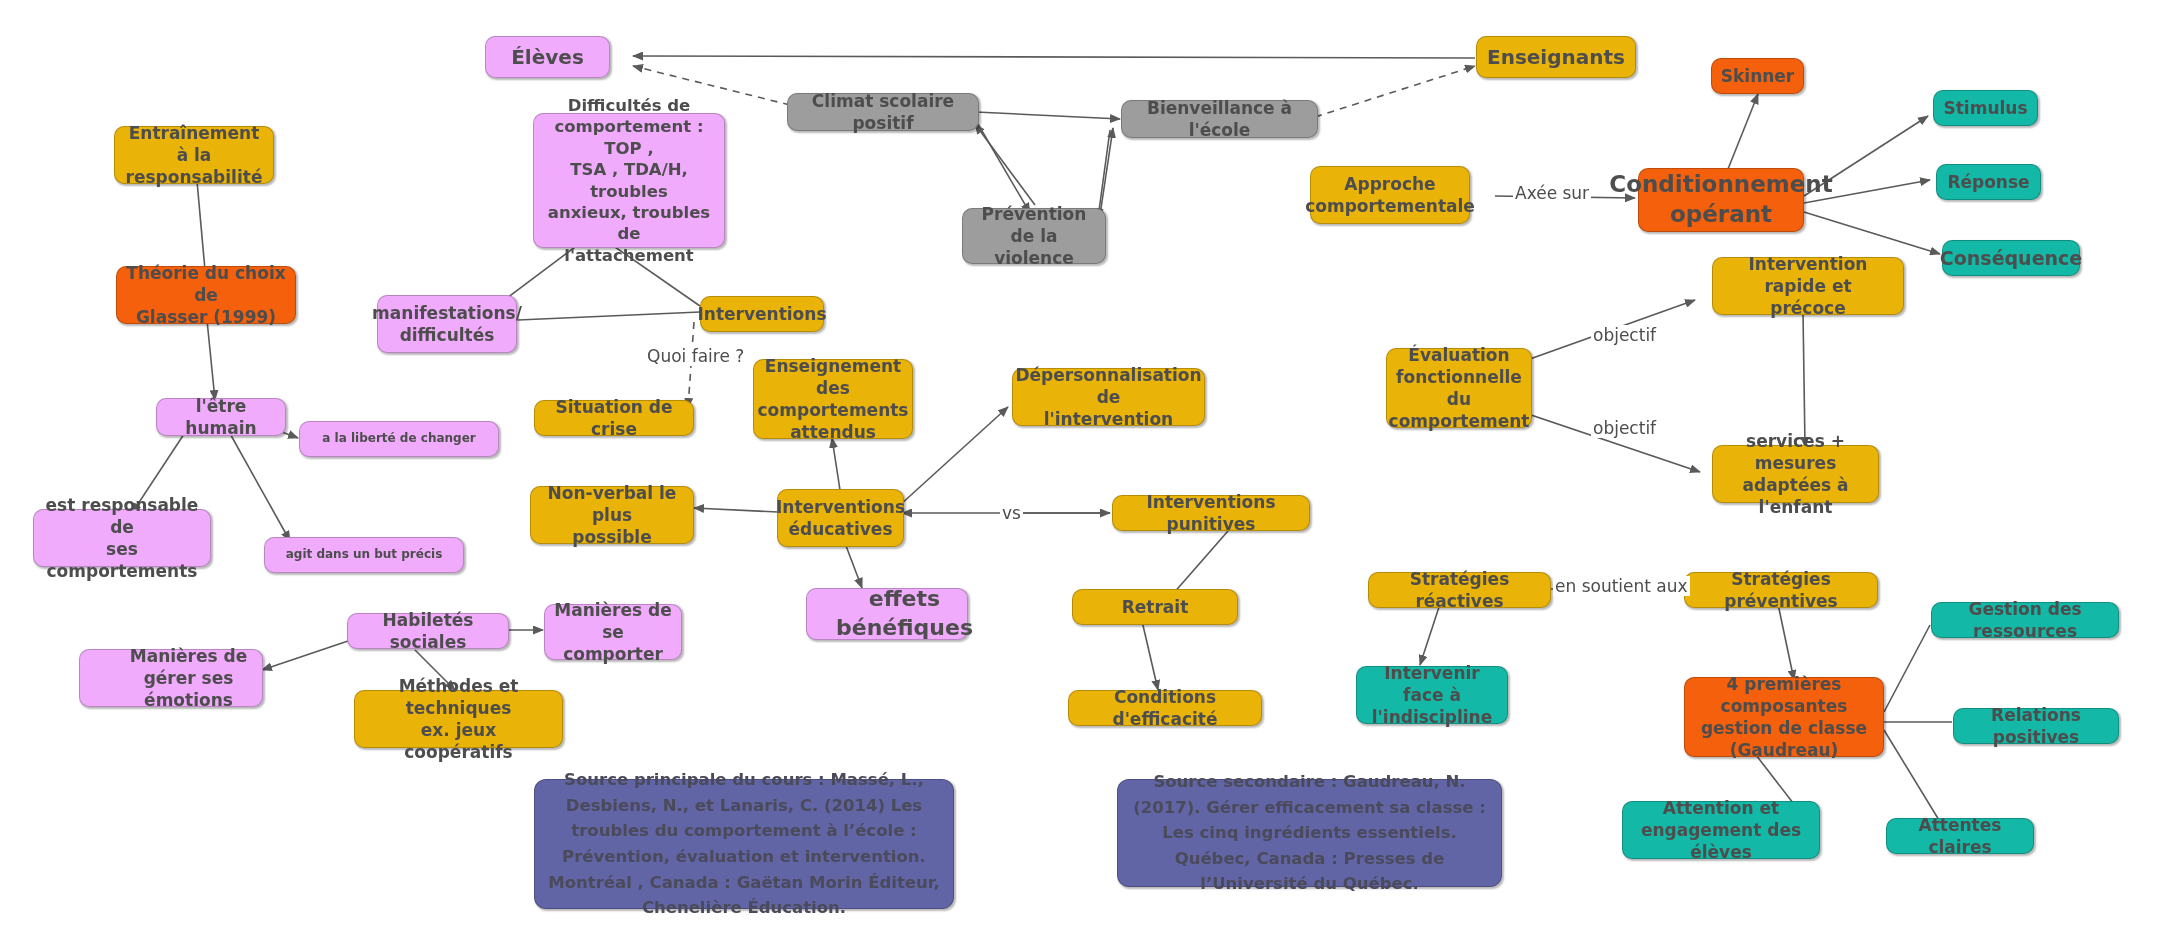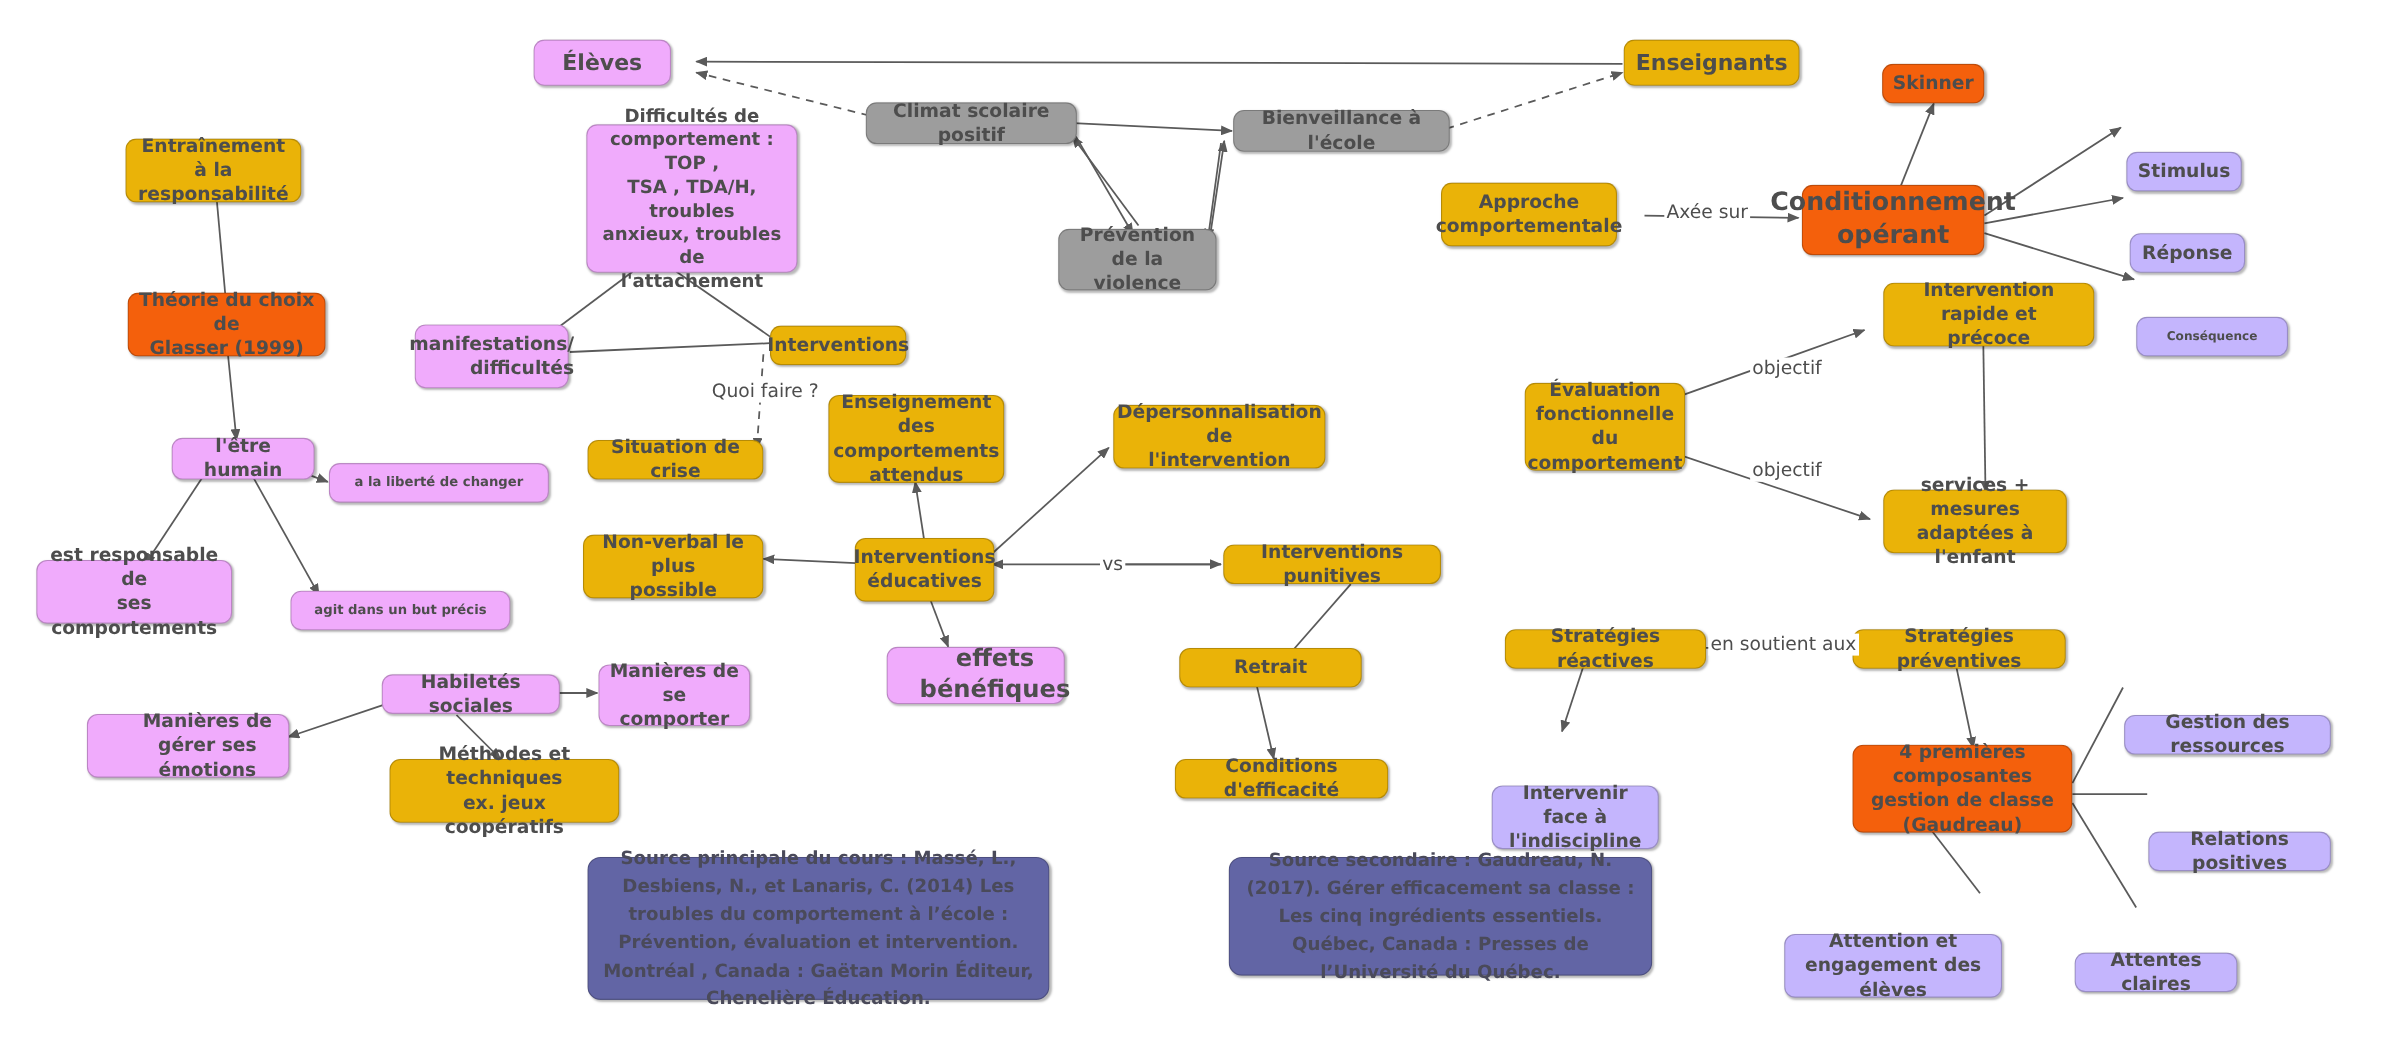--- a/index.html
+++ b/index.html
@@ -37,21 +37,21 @@
     line-height: 1.30;
     padding: 5px 9px;
     border: 1px solid rgba(0,0,0,0.22);
     box-shadow: 1.5px 1.5px 2px rgba(0,0,0,0.28);
     z-index: 5;
     white-space: pre-line;
   }
   .c-orange  { background: #f0abfc; }
   .c-dorange { background: #f4600c; }
   .c-teal    { background: #eab308; }
-  .c-green   { background: #c4b5fd; margin-top: 48px; }
+  .c-green   { background: #14b8a6; }
   .c-gray    { background: #9d9d9d; }
   .c-purple  { background: #6265a5; color: #4a4a5a; }
   .edge-label {
     position: absolute;
     font-size: 17px;
     color: #4d4d4d;
     font-weight: normal;
     background: #ffffff;
     padding: 0 2px;
     z-index: 6;
@@ -199,21 +199,21 @@
 émotions</div>
 
   <div class="node c-orange" style="left:347px; top:613px; width:162px; height:36px; font-size:17px;">Habiletés sociales</div>
 
   <div class="node c-orange" style="left:544px; top:604px; width:138px; height:56px; font-size:17px;">Manières de se
 comporter</div>
 
   <div class="node c-teal" style="left:354px; top:690px; width:209px; height:58px; font-size:17px;">Méthodes et techniques
 ex. jeux coopératifs</div>
 
-  <div class="node c-orange" style="left:377px; top:295px; width:140px; height:58px; font-size:17px;text-align:right;">manifestations/
+  <div class="node c-orange" style="left:377px; top:295px; width:140px; height:58px; font-size:17px;">manifestations/
 difficultés</div>
 
   <div class="node c-teal" style="left:700px; top:296px; width:124px; height:36px; font-size:17px;">Interventions</div>
 
   <div class="node c-teal" style="left:534px; top:400px; width:160px; height:36px; font-size:17px;">Situation de crise</div>
 
   <div class="node c-teal" style="left:753px; top:359px; width:160px; height:80px; font-size:17px;">Enseignement des
 comportements
 attendus</div>
 
@@ -239,21 +239,21 @@
 
   <div class="node c-dorange" style="left:1638px; top:168px; width:166px; height:64px; font-size:23px;">Conditionnement
 opérant</div>
 
   <div class="node c-dorange" style="left:1711px; top:58px; width:93px; height:36px; font-size:17px;">Skinner</div>
 
   <div class="node c-green" style="left:1933px; top:90px; width:105px; height:36px; font-size:17px;">Stimulus</div>
 
   <div class="node c-green" style="left:1936px; top:164px; width:105px; height:36px; font-size:17px;">Réponse</div>
 
-  <div class="node c-green" style="left:1942px; top:240px; width:138px; height:36px; font-size:11px;">Conséquence</div>
+  <div class="node c-green" style="left:1942px; top:240px; width:138px; height:36px; font-size:19px;">Conséquence</div>
 
   <div class="node c-teal" style="left:1386px; top:348px; width:146px; height:80px; font-size:17px;">Évaluation
 fonctionnelle du
 comportement</div>
 
   <div class="node c-teal" style="left:1712px; top:257px; width:192px; height:58px; font-size:17px;">Intervention rapide et
 précoce</div>
 
   <div class="node c-teal" style="left:1712px; top:445px; width:167px; height:58px; font-size:17px;">services + mesures
 adaptées à l'enfant</div>

